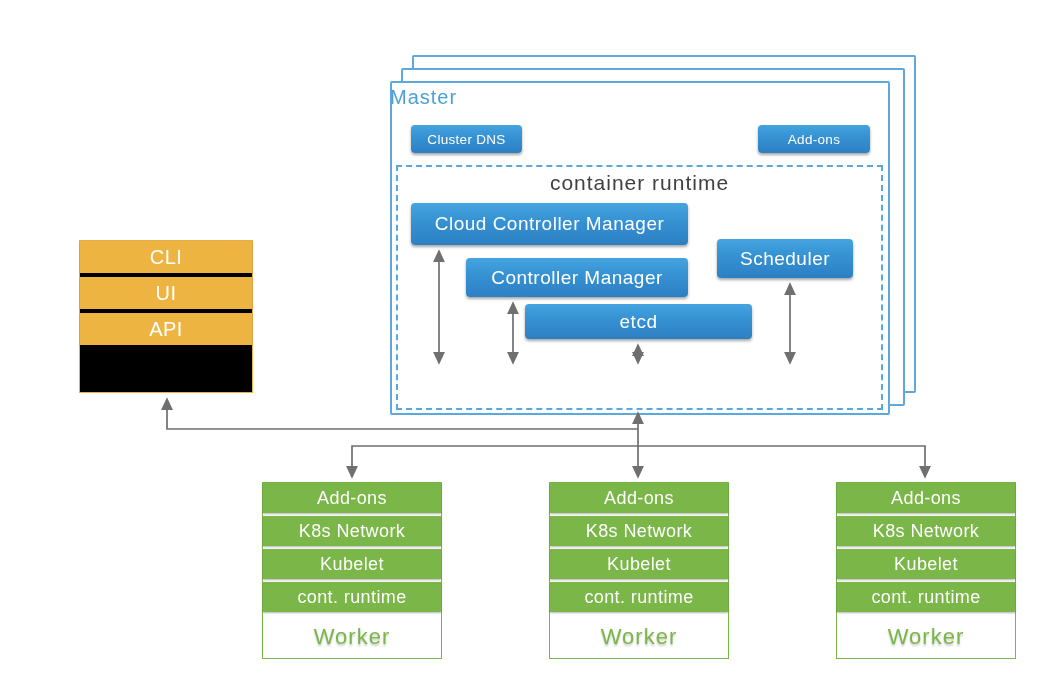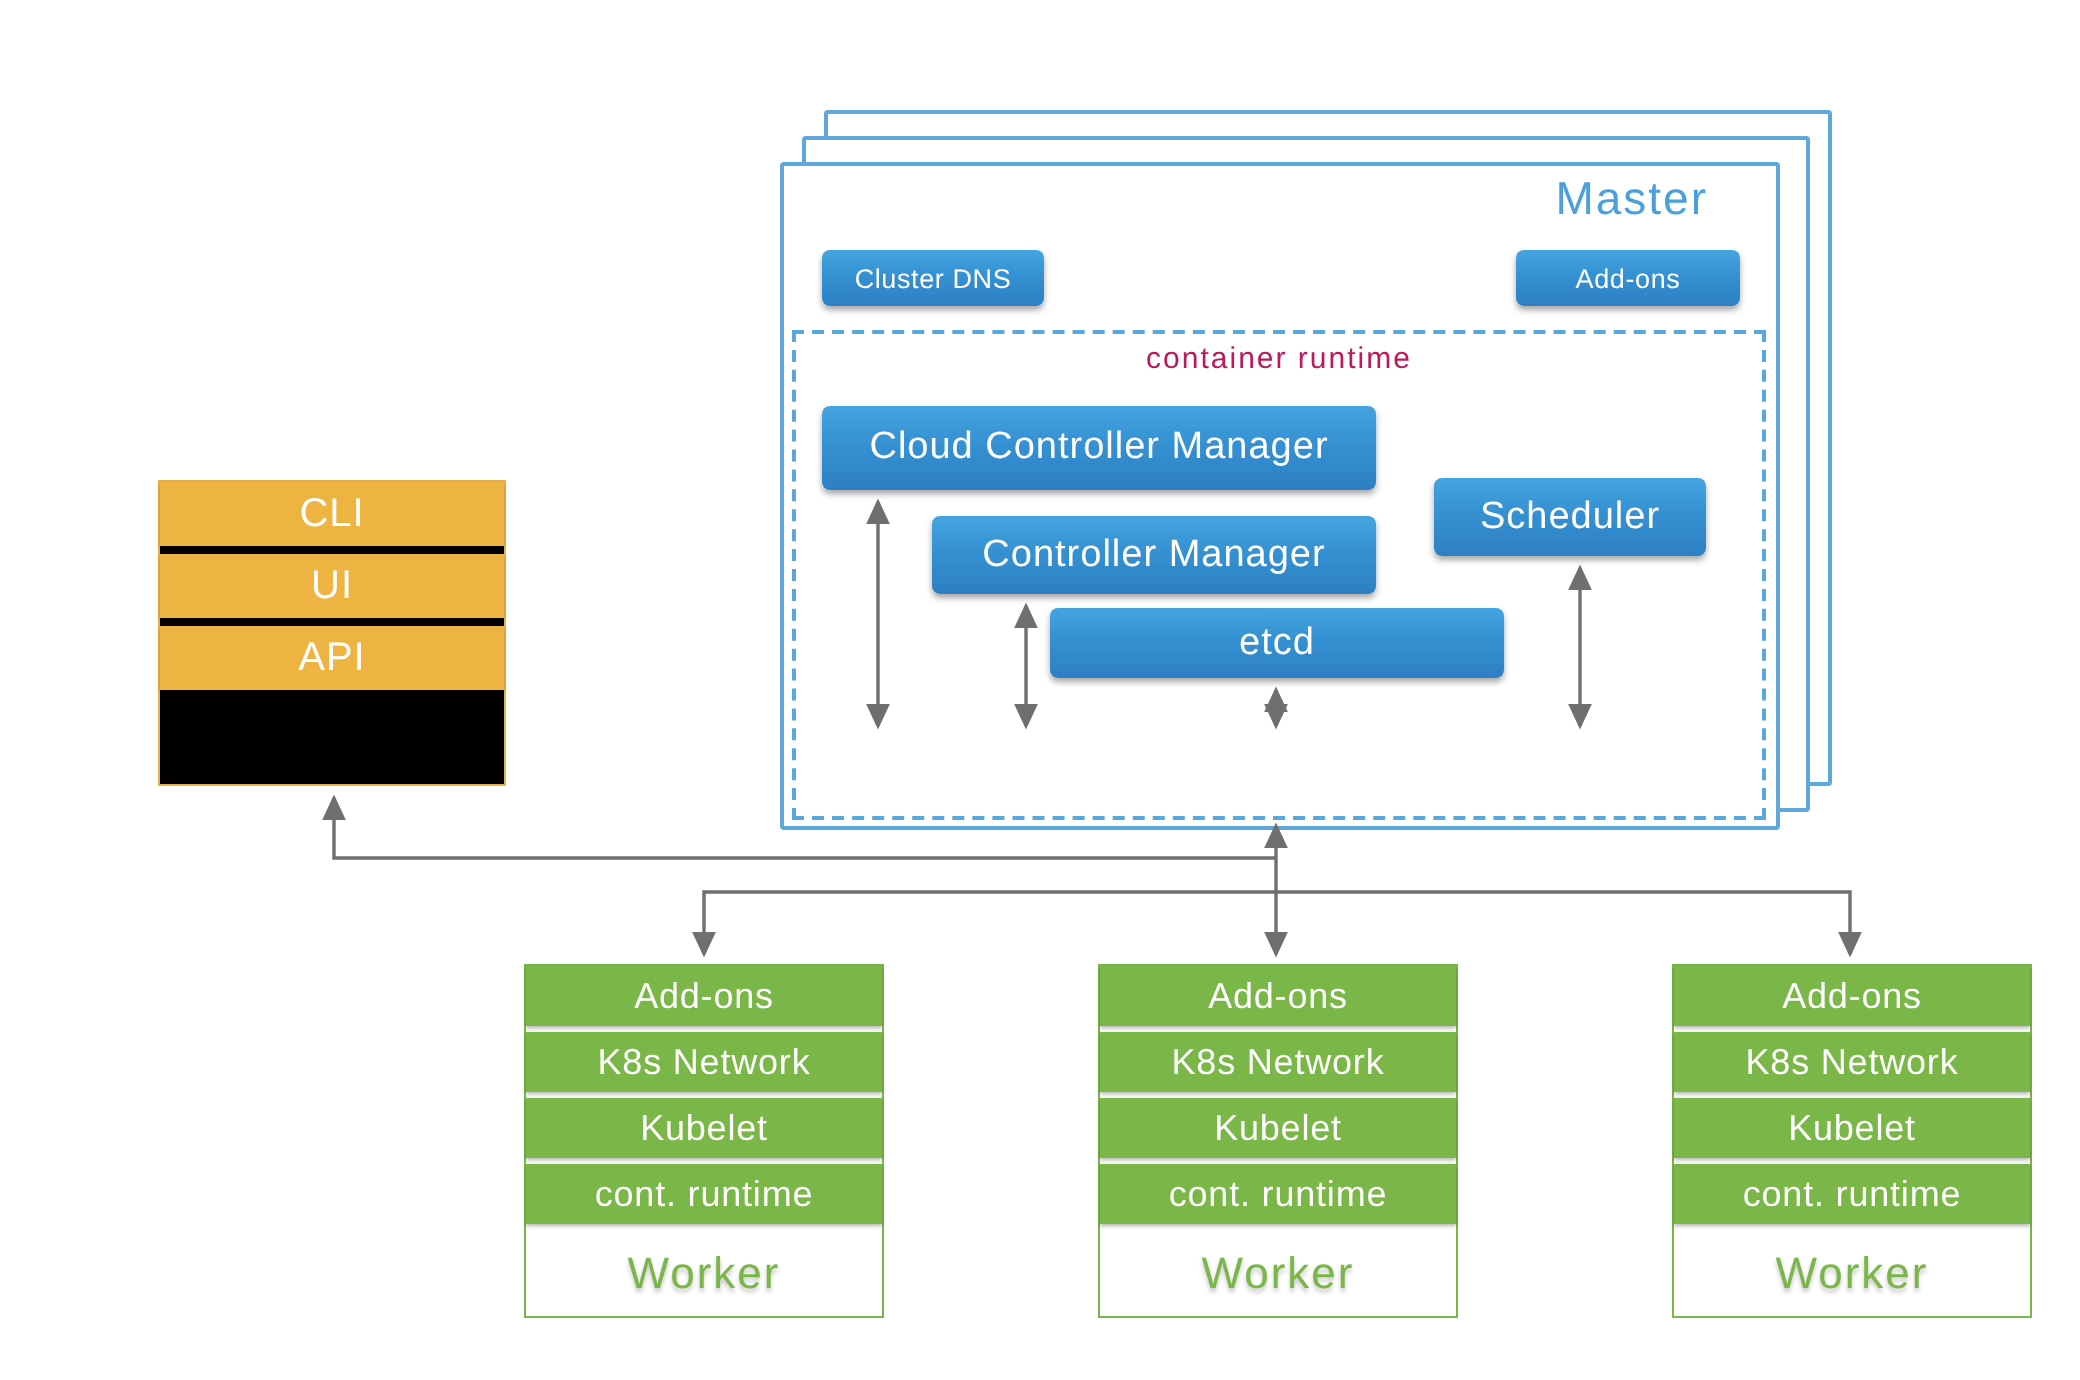--- a/index.html
+++ b/index.html
@@ -3,26 +3,26 @@
 <meta charset="utf-8">
 <style>
   html,body{margin:0;padding:0;background:#ffffff;}
   body{font-family:"Liberation Sans","DejaVu Sans",sans-serif;}
   .canvas{position:relative;width:1040px;height:690px;background:#ffffff;overflow:hidden;}
 
   
   .stack-layer{position:absolute;background:#ffffff;border:2px solid #5fa8dc;border-radius:2px;}
   .master-front{position:absolute;left:390px;top:81px;width:500px;height:334px;background:#ffffff;
     border:2px solid #5fa8dc;border-radius:2px;z-index:3;box-sizing:border-box;}
-  .master-title{position:absolute;left:390px;top:86px;width:464px;text-align:right;
-    color:#4ba0db;font-size:23px;letter-spacing:1px;z-index:6;}
+  .master-title{position:absolute;left:390px;top:86px;width:464px;text-align:left;
+    color:#4ba0db;font-size:20px;letter-spacing:1px;z-index:6;}
   .runtime-box{position:absolute;left:396px;top:165px;width:487px;height:245px;
     border:2px dashed #56a8de;box-sizing:border-box;background:transparent;z-index:4;}
   .runtime-title{position:absolute;left:396px;top:171px;width:487px;text-align:center;
-    color:#be185d;font-size:15px;letter-spacing:1px;z-index:6;}
+    color:#404040;font-size:21px;letter-spacing:1px;z-index:6;}
 
   
   .blue-box{position:absolute;z-index:6;display:flex;align-items:center;justify-content:center;
     background:linear-gradient(180deg,#45a4e0 0%,#3591d2 45%,#2d7fc4 100%);
     border-radius:4px;color:#ffffff;box-shadow:0 2px 3px rgba(0,0,0,0.35);
     font-size:19px;letter-spacing:0.5px;box-sizing:border-box;}
   .blue-box.small{font-size:13.5px;letter-spacing:0.3px;}
 
   
   .access-box{position:absolute;left:79px;top:240px;width:174px;height:153px;z-index:6;

